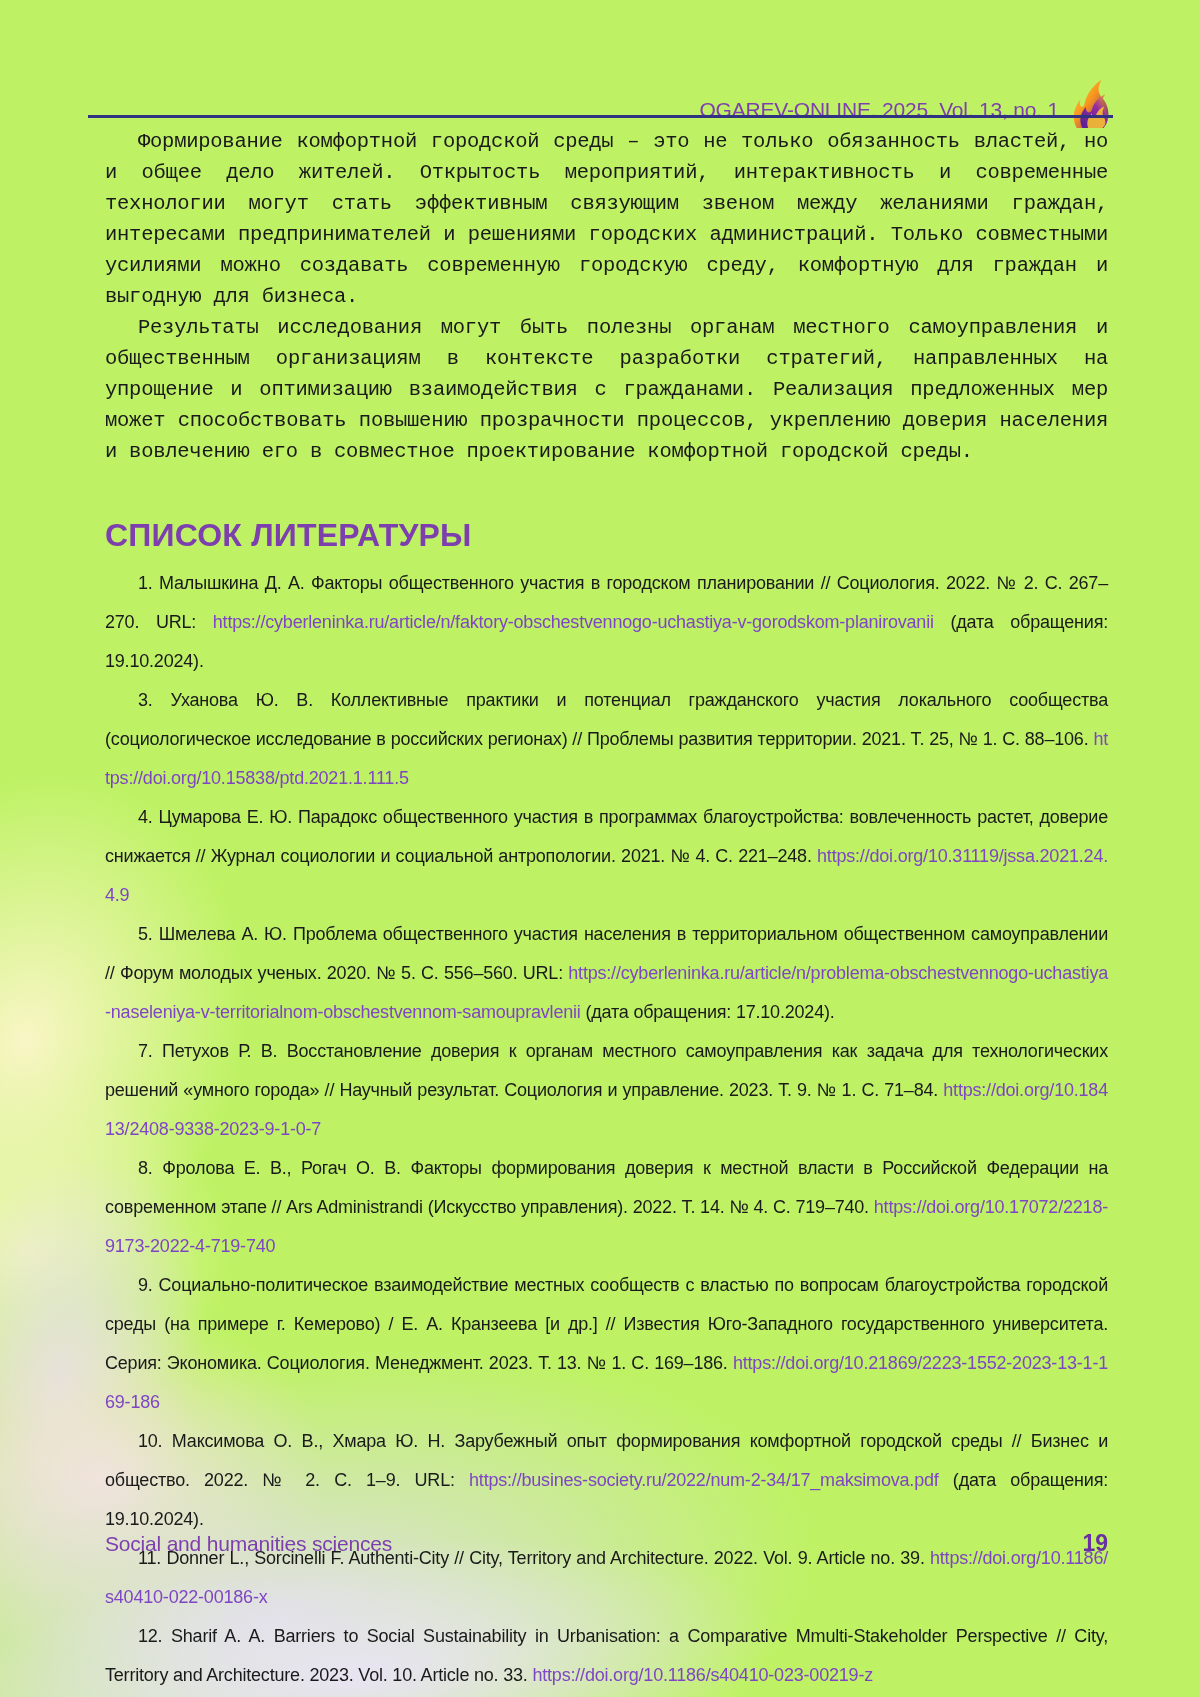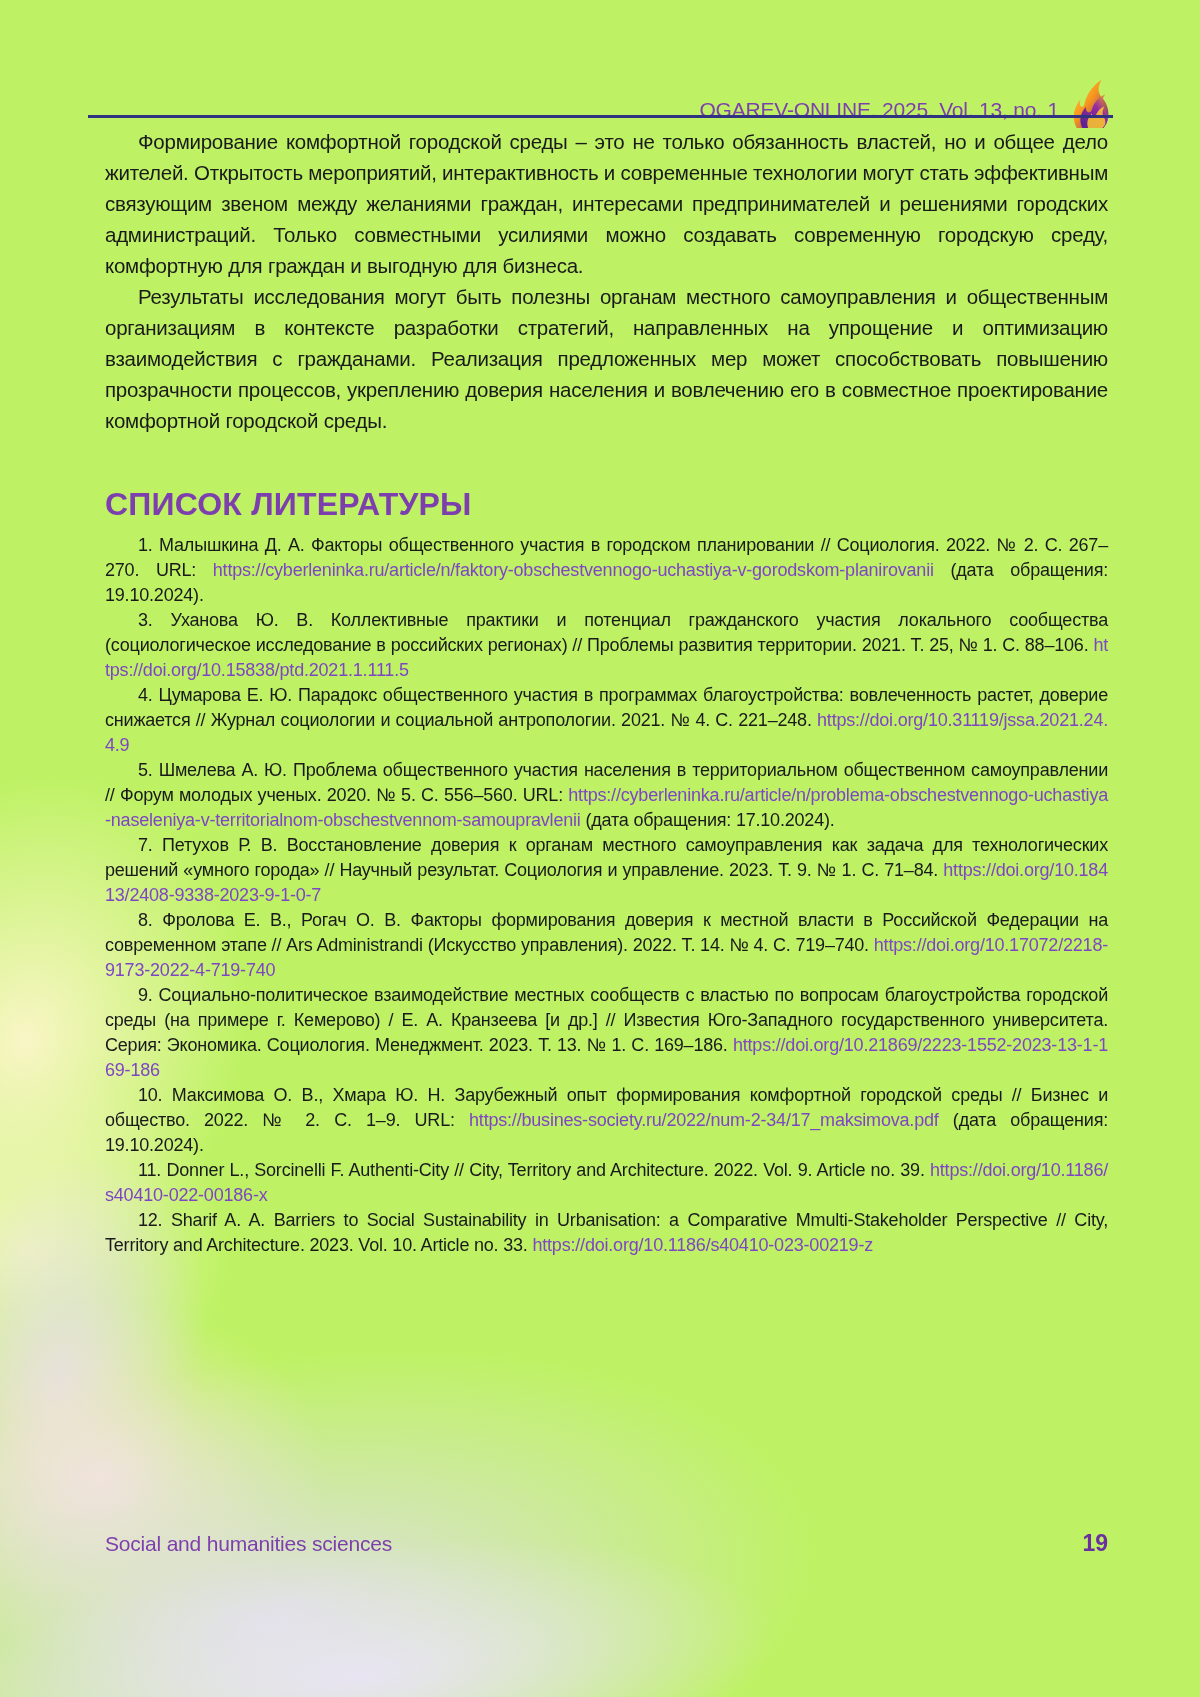--- a/index.html
+++ b/index.html
@@ -75,32 +75,33 @@
     position:absolute;z-index:1;
     left:105px;top:126px;width:1003px;
   }
   .para{
     font-size:20.5px;
     line-height:31px;
     text-align:justify;
     text-indent:33px;
     letter-spacing:-0.25px;
     color:var(--text);
+    font-family:Liberation Mono, monospace;
   }
   .ref-title{
     margin-top:50px;
     margin-bottom:10px;
     color:var(--purple);
     font-size:32px;
     font-weight:bold;
     letter-spacing:0.2px;
   }
   .ref{
     font-size:18px;
-    line-height:25px;
+    line-height:39px;
     text-align:justify;
     text-indent:33px;
     letter-spacing:-0.2px;
     color:var(--text);
   }
   .ref-link{
     color:var(--link);
     text-decoration:none;
     word-break:break-all;
   }

